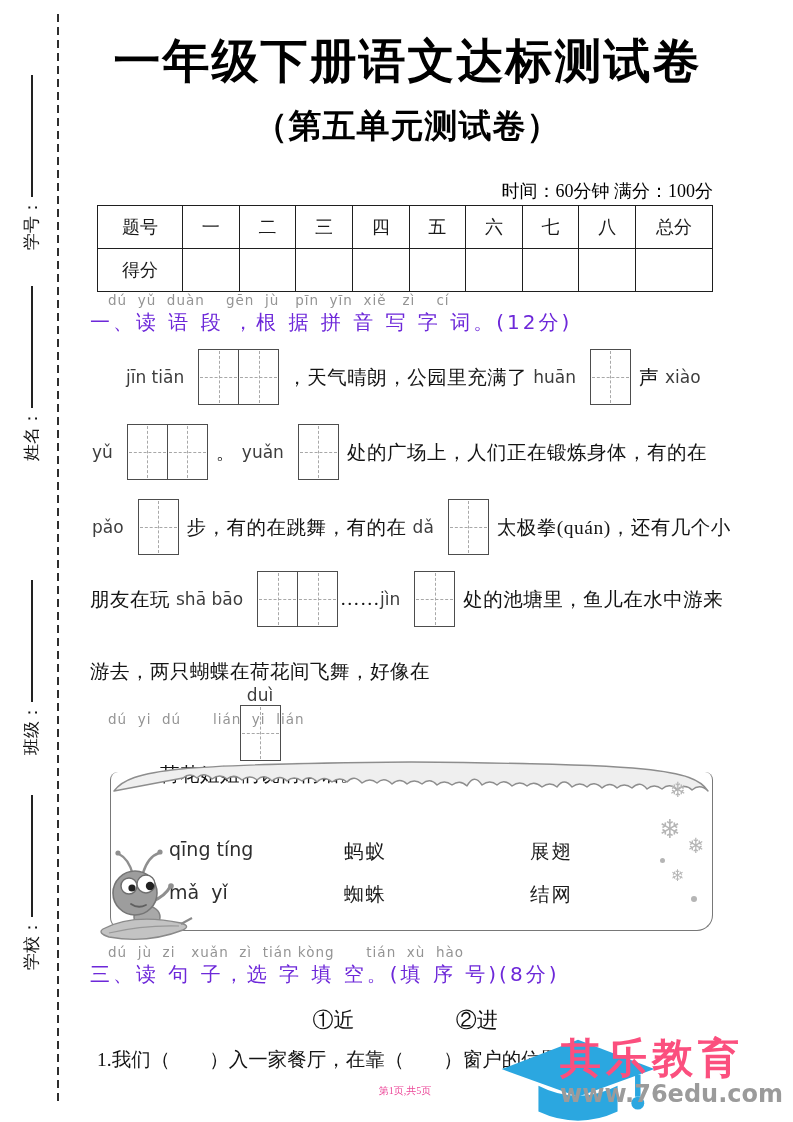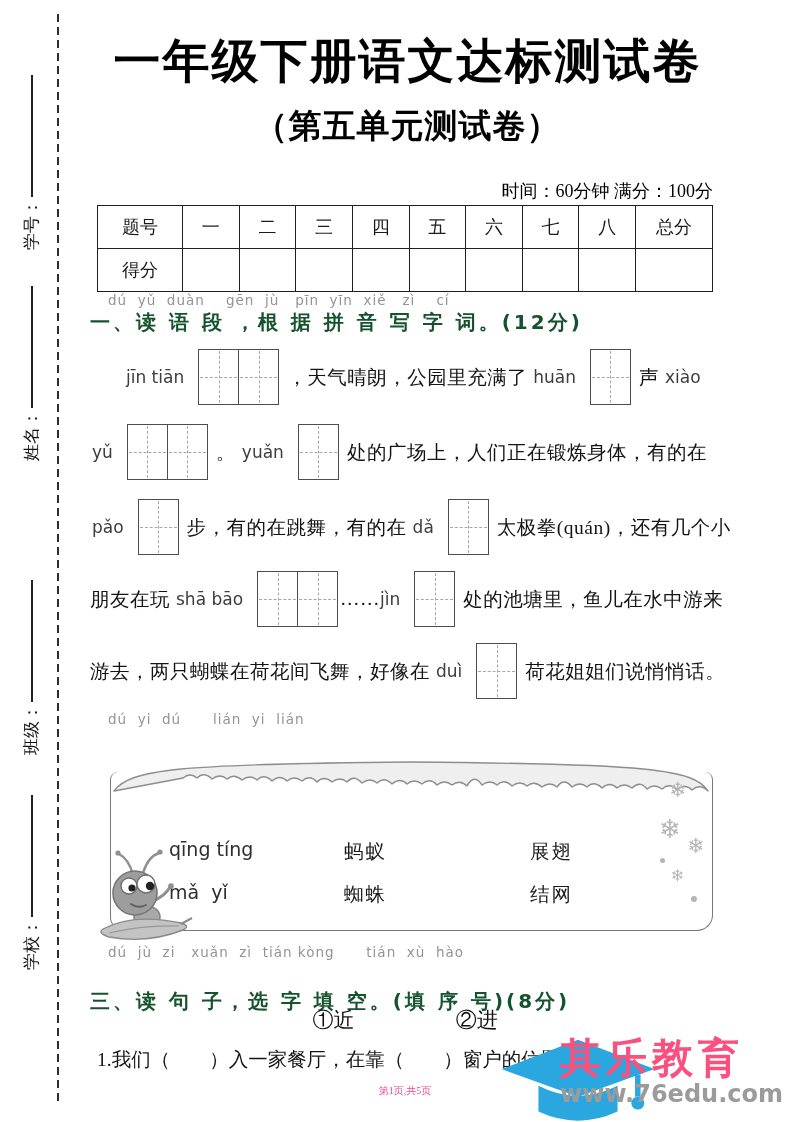--- a/index.html
+++ b/index.html
@@ -23,22 +23,22 @@
   
   .score-table{position:absolute;left:97px;top:205px;width:616px;height:84px;
     border-collapse:collapse;table-layout:fixed;}
   .score-table td{border:1.7px solid #1f1f1f;text-align:center;font-size:18px;height:42px;padding:0;}
   .score-table td.lbl{width:84px;}
   .score-table td.last{width:76px;}
 
   
   .sec-py{position:absolute;font-family:"DejaVu Sans",sans-serif;font-size:13.5px;color:#949494;
     letter-spacing:1px;white-space:pre;}
-  .sec-hd{position:absolute;font-family:"DejaVu Sans",sans-serif;font-size:20px;font-weight:bold;
-    color:#14532d;letter-spacing:3px;white-space:nowrap;}
+  .sec-hd{position:absolute;font-family:"DejaVu Sans",sans-serif;font-size:20px;font-weight:normal;
+    color:#6d28d9;letter-spacing:3px;white-space:nowrap;}
 
   
   .bline{position:absolute;left:90px;height:74px;display:flex;align-items:center;
     font-size:19.5px;color:#141414;white-space:nowrap;letter-spacing:0.5px;justify-content:space-between;}
   .py{font-family:"DejaVu Sans",sans-serif;font-size:17px;color:#3d3d3d;letter-spacing:0;margin:0 6px;}
   .wgrid{display:inline-flex;border:1.8px solid #4d4d4d;margin:0 8px;background:#fff;}
   .wcell{width:39px;height:54px;position:relative;}
   .wcell + .wcell{border-left:1.8px solid #4d4d4d;}
   .wcell::before{content:"";position:absolute;left:1px;right:1px;top:50%;border-top:1.2px dashed #a8a8a8;}
   .wcell::after{content:"";position:absolute;top:1px;bottom:1px;left:50%;border-left:1.2px dashed #a8a8a8;}
@@ -182,21 +182,21 @@
         <span class="wcell"></span>
       </span>
     <span style="margin-left:-6px;">……</span>
     <span class="py" style="margin-left:0;">jìn</span>
     <span class="wgrid">
         <span class="wcell"></span>
       </span>
     <span>处的池塘里，鱼儿在水中游来</span>
   </div>
 
-  <div class="bline" style="top:634px;">
+  <div class="bline" style="top:658px;flex-direction:column;">
     <span>游去，两只蝴蝶在荷花间飞舞，好像在</span>
     <span class="py">duì</span>
     <span class="wgrid">
         <span class="wcell"></span>
       </span>
     <span>荷花姐姐们说悄悄话。</span>
   </div>
 
   <div class="sec-py" style="left:108px;top:711px;">dú  yi  dú      lián  yi  lián</div>
 
@@ -244,21 +244,21 @@
       <circle cx="37" cy="43" r="3.6" fill="#222"></circle>
         <circle cx="55" cy="41" r="4.2" fill="#222"></circle>
       <path d="M36,59 Q43,64 51,60" fill="none" stroke="#5f5f5f" stroke-width="1.8" stroke-linecap="round"></path>
       <path d="M8,84 Q38,68 86,78 Q96,81 88,85 Q52,99 14,92 Q2,88 8,84 Z" fill="#c3c3c3" stroke="#8a8a8a" stroke-width="1.4"></path>
       <path d="M14,88 Q48,80 84,81" fill="none" stroke="#989898" stroke-width="1.2"></path>
       <path d="M86,79 L97,73" fill="none" stroke="#8a8a8a" stroke-width="2"></path>
     </svg>
   </div>
 
   <div class="sec-py" style="left:108px;top:944px;">dú  jù  zi   xuǎn  zì  tián kòng      tián  xù  hào</div>
-  <div class="sec-hd" style="left:90px;top:988px;text-align:right;">三、读 句 子，选 字 填 空。(填 序 号)(8分)</div>
+  <div class="sec-hd" style="left:90px;top:961px;text-align:right;">三、读 句 子，选 字 填 空。(填 序 号)(8分)</div>
 
   <div class="options">
     <span>①近</span>
     <span>②进</span>
   </div>
 
   <div class="q1">1.我们（　　）入一家餐厅，在靠（　　）窗户的位置坐下。</div>
 
   <div class="footer">第1页,共5页</div>
 

